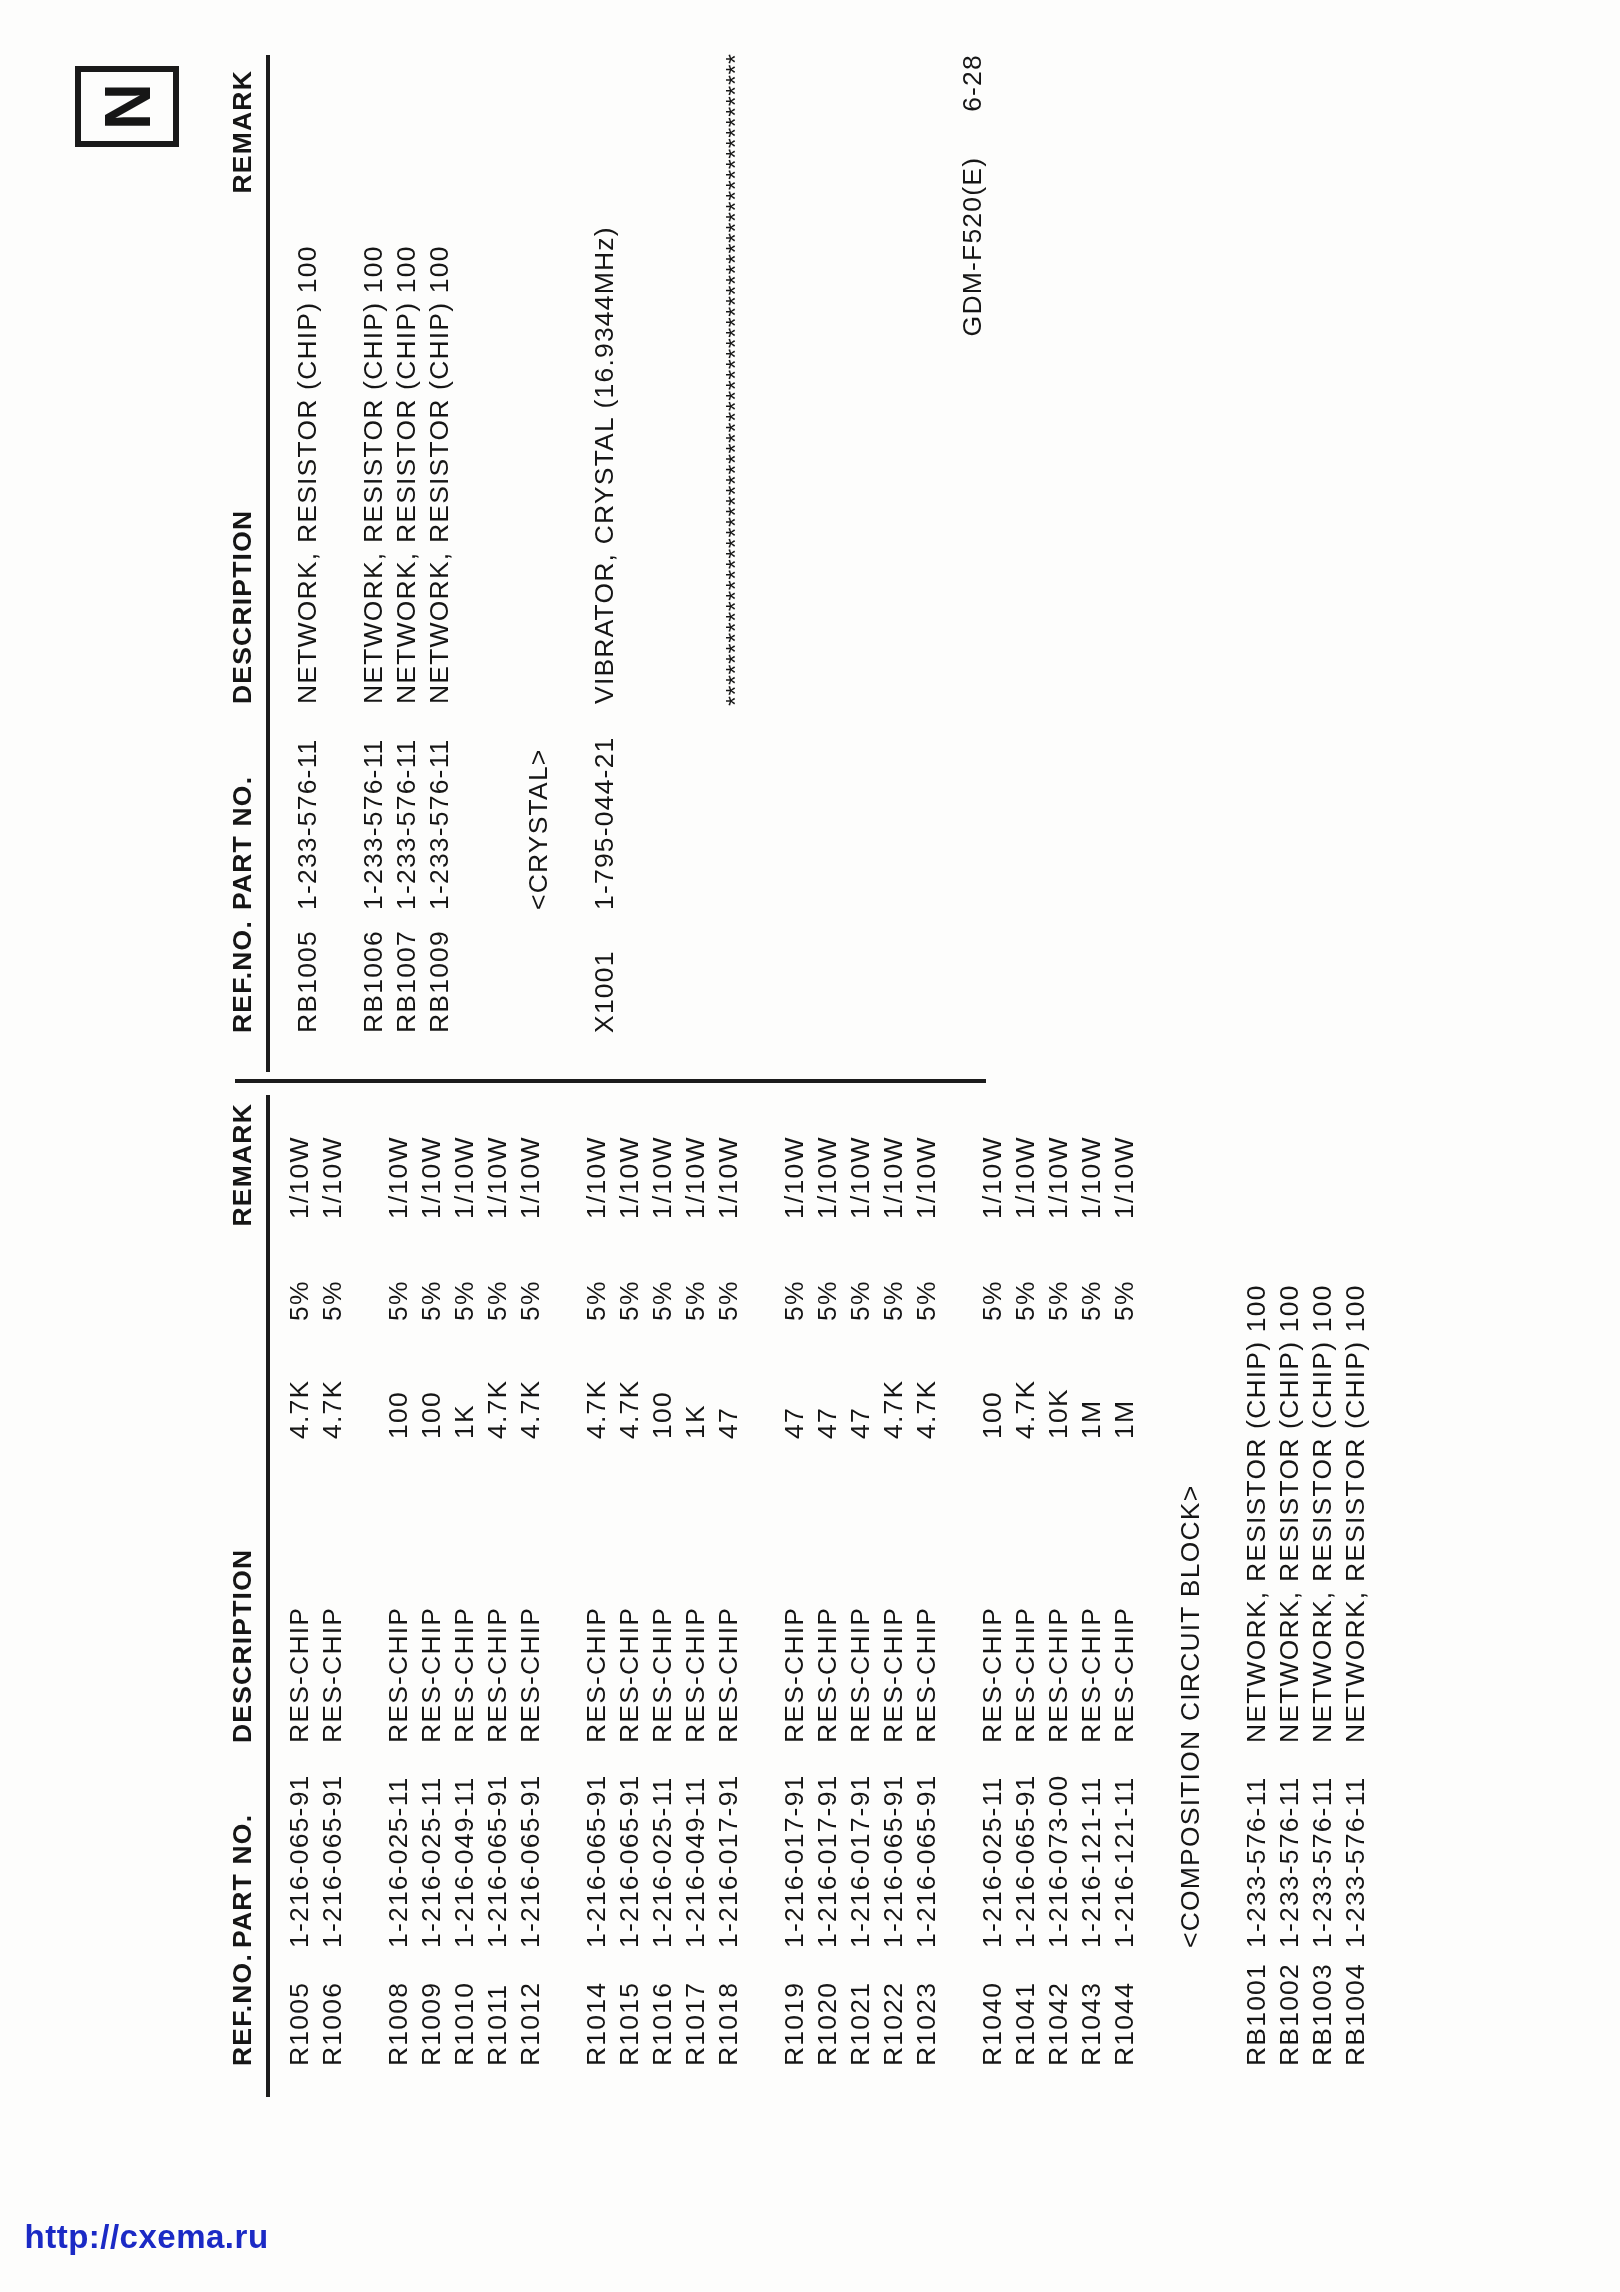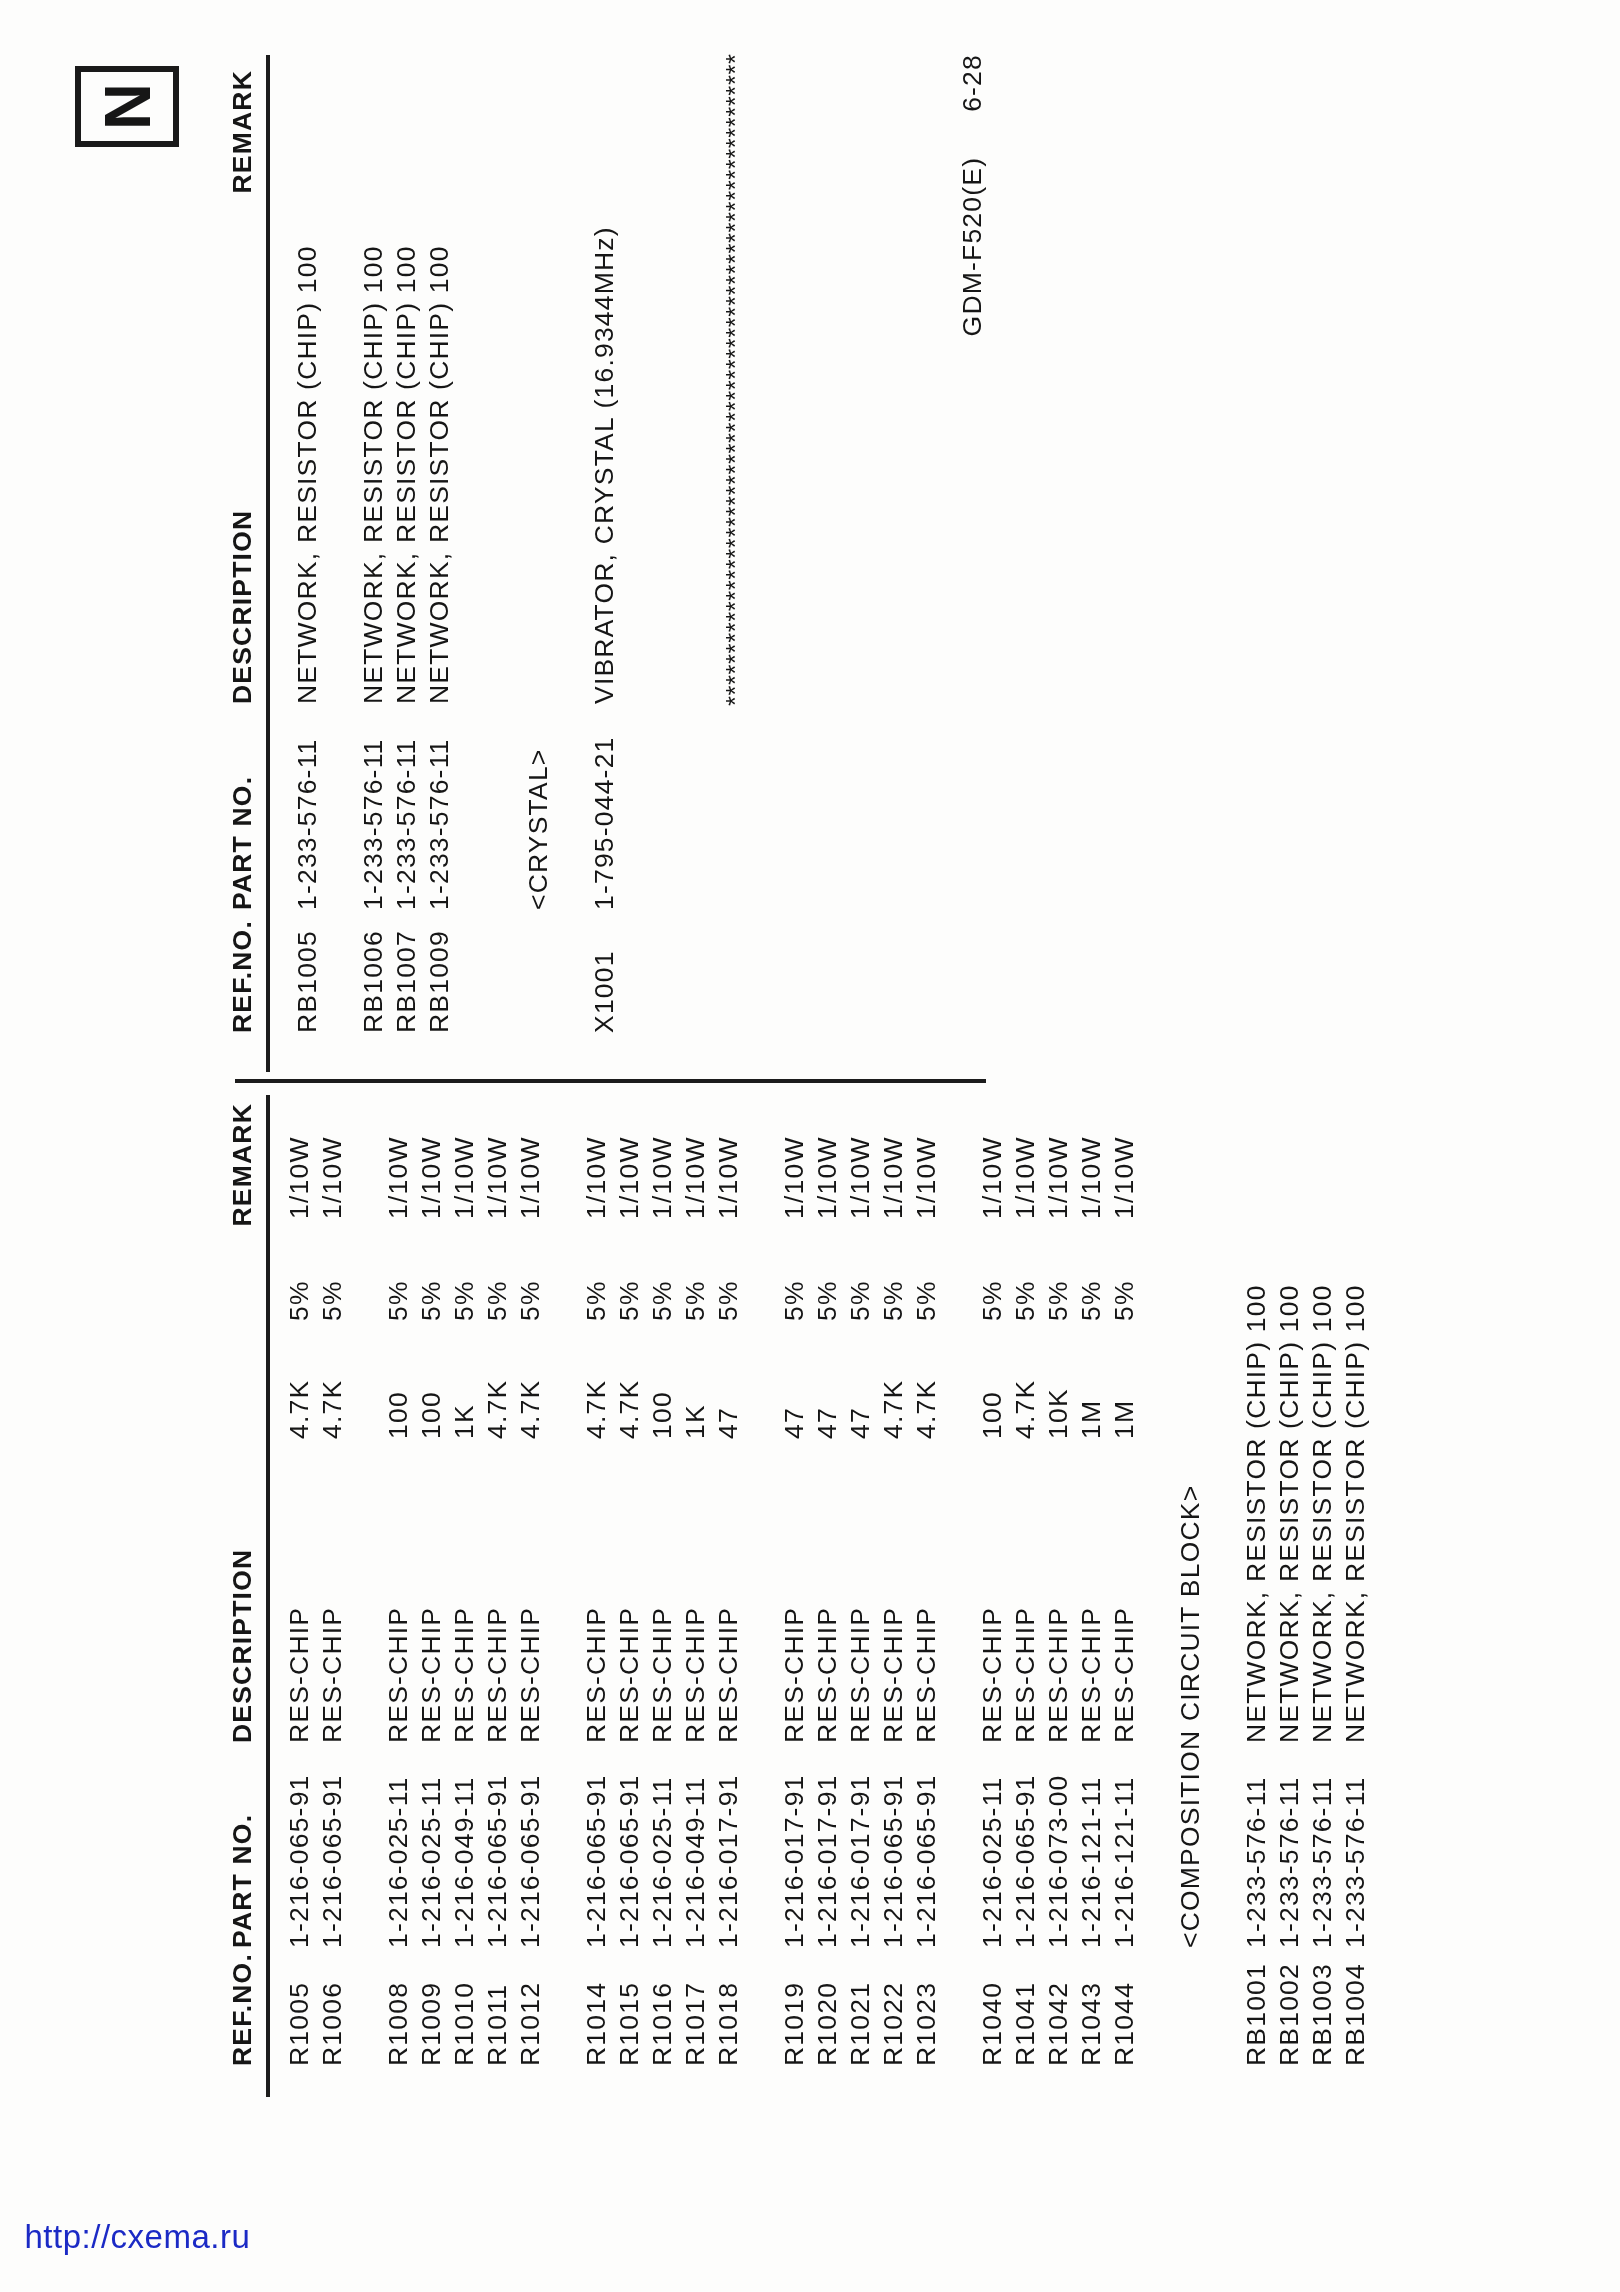--- a/index.html
+++ b/index.html
@@ -38,21 +38,21 @@
   .row .c3{position:absolute;left:627px;}
   .row .c4{position:absolute;left:745px;}
   .row .c5{position:absolute;left:847px;}
   .row .sect{position:absolute;} 
   .tbl-left .sect{left:118px;} .tbl-right .sect{left:123px;}
   .row .stars{position:absolute;left:327px;letter-spacing:0.6px;font-size:25.5px;}
   .vdivider{position:absolute;left:1210px;top:235px;width:3.9px;height:751px;background:#1c1c1c;}
   .footer{position:absolute;top:957px;left:2239px;transform:translateX(-100%);
           font-size:26.5px;letter-spacing:1.2px;white-space:nowrap;}
   .footer .gap{display:inline-block;width:45px;}
-  .watermark{position:absolute;left:24.5px;top:2218px;font-size:33px;font-weight:normal;
+  .watermark{position:absolute;left:24.5px;top:2218px;font-size:33px;font-weight:bold;
              color:#1b2ac5;text-decoration:none;letter-spacing:0.5px;}
 </style>
 </head>
 <body>
 
 <div class="page">
   <div class="land">
 
     <div class="nbox">
       <span>N</span>

